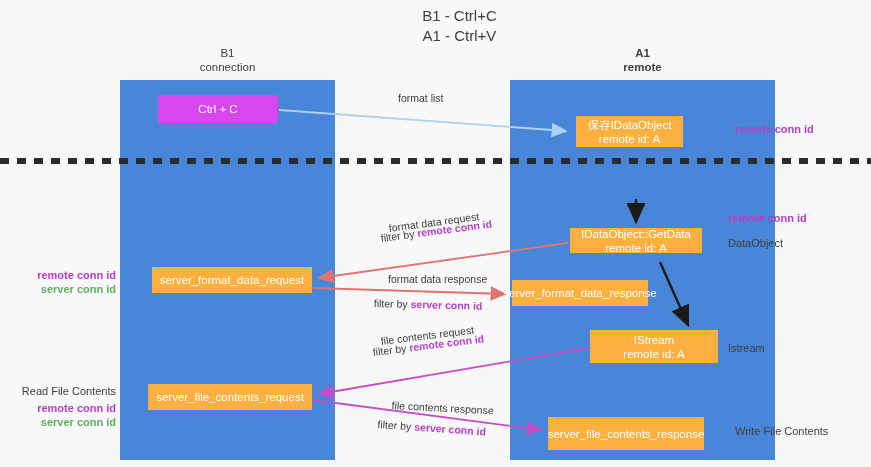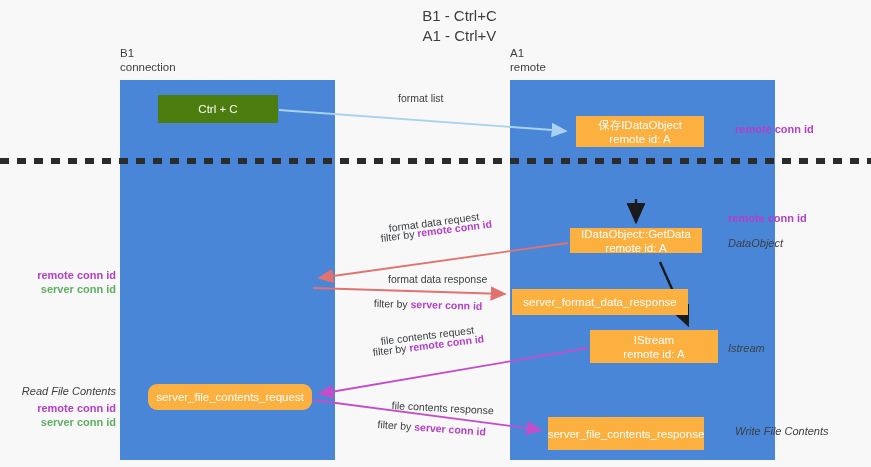--- a/index.html
+++ b/index.html
@@ -29,28 +29,28 @@
     left: 0; top: 6px; width: 871px;
     text-align: center;
     font-size: 15px;
     line-height: 20px;
     color: #3c4043;
     white-space: pre-line;
     padding-left: 24px;
   }
   .lane-title {
     position: absolute;
-    text-align: left;
+    text-align: center;
     font-size: 11.5px;
     line-height: 14px;
     color: #3c4043;
     white-space: pre-line;
   }
   .lane-title-b1 { left: 120px; top: 46px; width: 215px; }
-  .lane-title-a1 { left: 510px; top: 46px; width: 265px; }
+  .lane-title-a1 { left: 510px; top: 46px; width: 265px; font-weight: bold; }
 
   
   .divider {
     position: absolute;
     left: 0; top: 158px; width: 871px; height: 6px;
     background-image: repeating-linear-gradient(
       to right, #2b2b2b 0px, #2b2b2b 9px, rgba(0,0,0,0) 9px, rgba(0,0,0,0) 17px);
   }
 
   
@@ -61,41 +61,41 @@
     flex-direction: column;
     align-items: center;
     justify-content: center;
     font-size: 11.5px;
     line-height: 14px;
     color: #ffffff;
     text-align: center;
     white-space: pre-line;
     padding: 2px 6px;
   }
-  .node.green  { background: #4d7c0f; }
+  .node.green  { background: #d946ef; }
   .node.orange { background: #fbb040; }
 
   .n-ctrlc   { left: 158px; top: 95px;  width: 120px; height: 28px; }
-  .n-save    { left: 576px; top: 116px; width: 128px; height: 31px; }
+  .n-save    { left: 576px; top: 116px; width: 107px; height: 31px; }
   .n-ctrlv   { left: 576px; top: 172px; width: 120px; height: 26px; }
   .n-getdata { left: 570px; top: 228px; width: 132px; height: 25px; }
   .n-sfreq   { left: 152px; top: 267px; width: 160px; height: 26px; }
-  .n-sfresp  { left: 512px; top: 289px; width: 176px; height: 26px; }
+  .n-sfresp  { left: 512px; top: 280px; width: 136px; height: 26px; }
   .n-istream { left: 590px; top: 330px; width: 128px; height: 33px; }
-  .n-sfcreq  { left: 148px; top: 384px; width: 164px; height: 26px; border-radius: 9px; }
+  .n-sfcreq  { left: 148px; top: 384px; width: 164px; height: 26px; }
   .n-sfcresp { left: 548px; top: 417px; width: 156px; height: 33px; }
 
   
   .side-label {
     position: absolute;
     font-size: 11px;
     line-height: 14px;
     white-space: pre-line;
   }
-  .side-label.plain  { color: #3c4043; font-style: italic; }
+  .side-label.plain  { color: #3c4043; }
   .side-label.purple { color: #b43fc7; font-weight: bold; }
   .side-label.green  { color: #5fae62; font-weight: bold; }
   .side-label.right  { text-align: right; }
 
   .sl-remote-top   { left: 735px; top: 122px; }
   .sl-remote-mid   { left: 728px; top: 211px; }
   .sl-dataobject   { left: 728px; top: 236px; }
   .sl-istream      { left: 728px; top: 341px; }
   .sl-write        { left: 735px; top: 424px; }
   .sl-left-rs      { left: 6px;  top: 268px; width: 110px; }
@@ -176,20 +176,21 @@
     <line x1="313" y1="400" x2="541" y2="430" stroke="#c44ec9" stroke-width="1.8" marker-end="url(#ah-mag)"></line>
   </svg>
 
   <div class="divider"></div>
 
   <div class="node green n-ctrlc">Ctrl + C</div>
   <div class="node orange n-save">保存IDataObject
 remote id: A</div>
   <div class="node orange n-getdata">IDataObject::GetData
 remote id: A</div>
+  <div class="node orange n-sfreq">server_format_data_request</div>
   <div class="node orange n-sfresp">server_format_data_response</div>
   <div class="node orange n-istream">IStream
 remote id: A</div>
   <div class="node orange n-sfcreq">server_file_contents_request</div>
   <div class="node orange n-sfcresp">server_file_contents_response</div>
 
   <div class="side-label purple sl-remote-top">remote conn id</div>
   <div class="side-label purple sl-remote-mid">remote conn id</div>
   <div class="side-label plain sl-dataobject">DataObject</div>
   <div class="side-label plain sl-istream">Istream</div>

